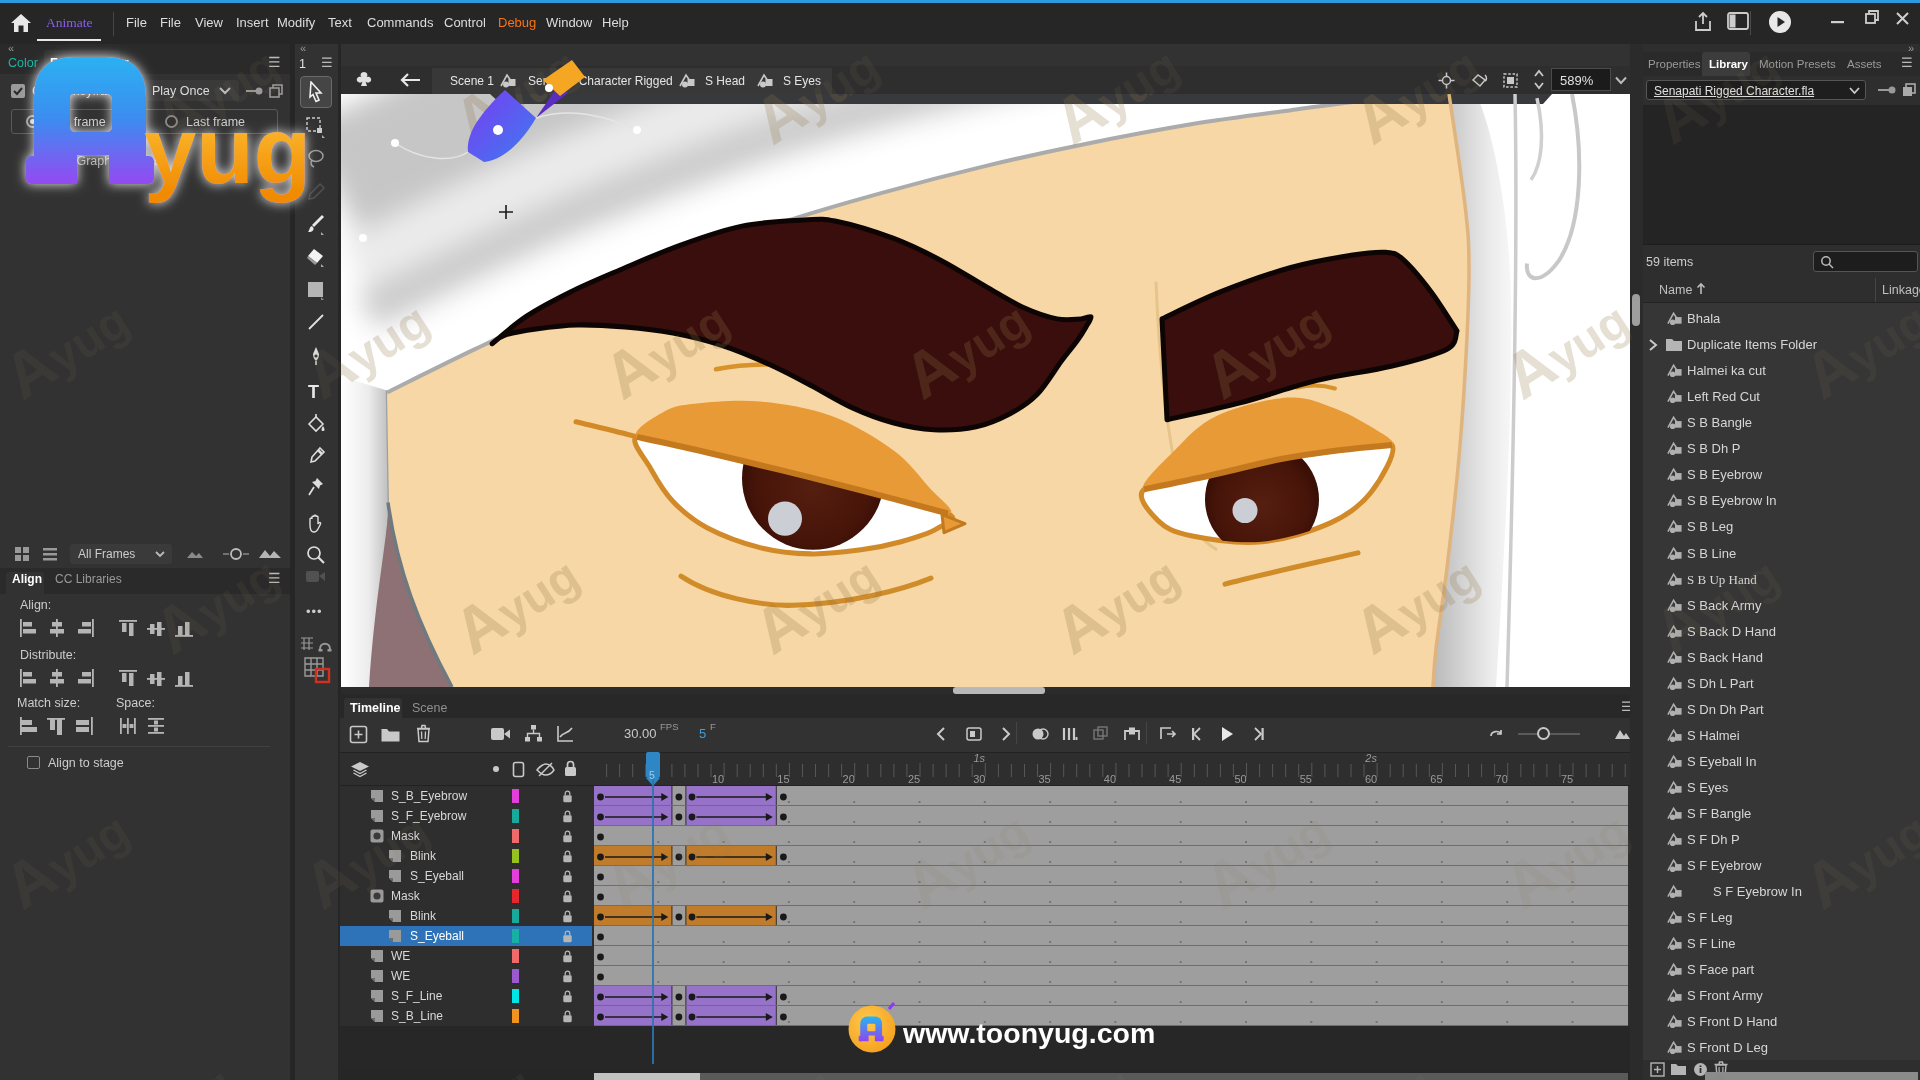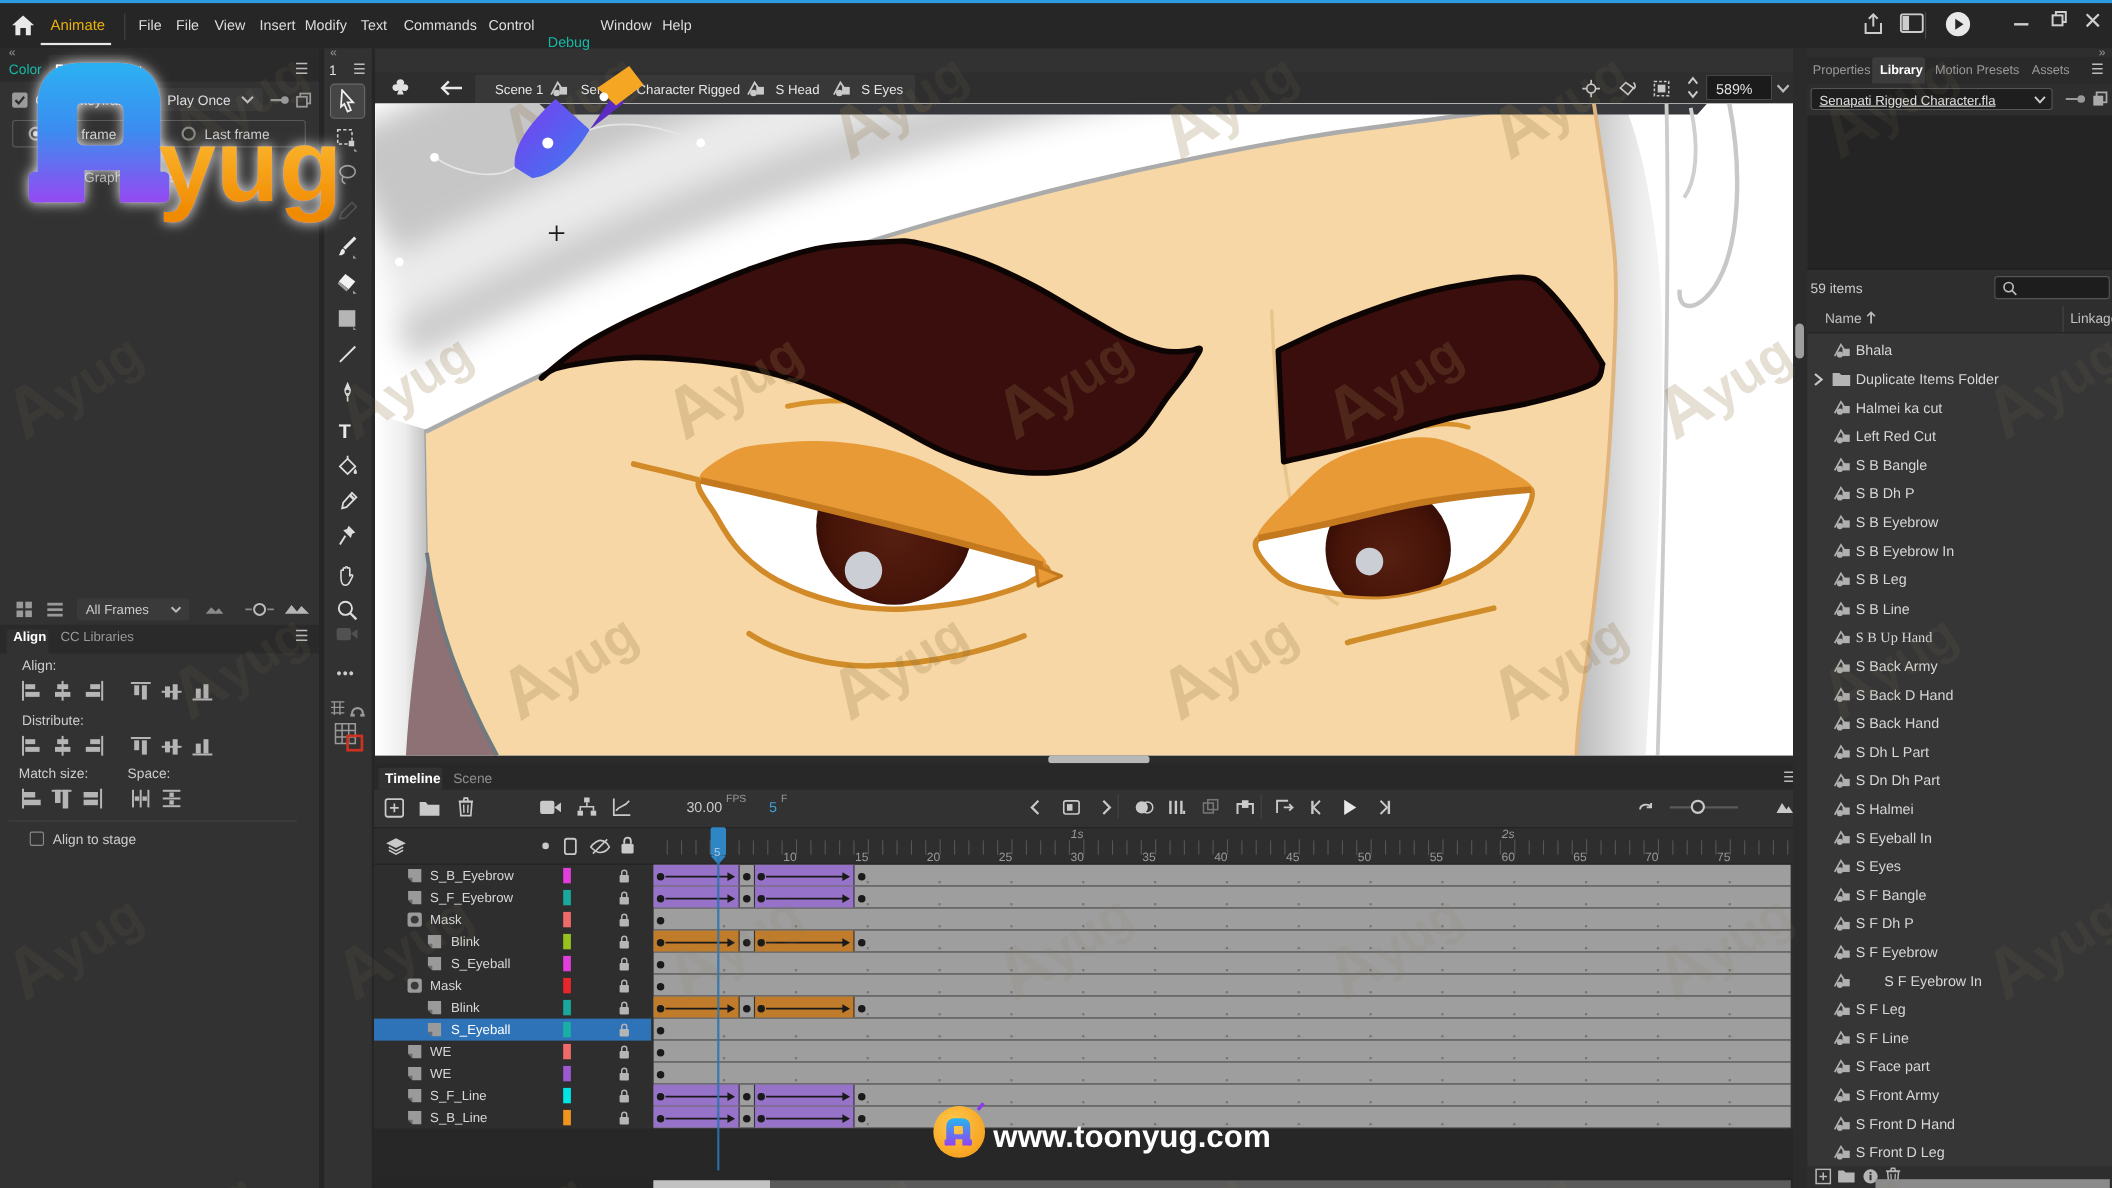--- a/index.html
+++ b/index.html
@@ -12,32 +12,32 @@
 </style>
 </head>
 <body>
 <div id="app">
 
   <div class="abs" style="left:0;top:0;width:1920px;height:3px;background:#2c9bdf;"></div>
   <div class="abs" id="menubar" style="left:0;top:3px;width:1920px;height:41px;background:#262626;">
     <svg class="abs" style="left:8px;top:7px;" width="26" height="26" viewBox="0 0 26 26">
       <path d="M13 4 L23 13 L20 13 L20 22 L15.5 22 L15.5 15.5 L10.5 15.5 L10.5 22 L6 22 L6 13 L3 13 Z" fill="#e8e8e8"></path>
     </svg>
-    <div class="txt" style="left:46px;top:12px;color:#eab308;font-size:13.5px;">Animate</div>
+    <div class="txt" style="left:46px;top:12px;color:#8b5cf6;font-size:13.5px;font-family:Liberation Serif, serif;">Animate</div>
     <div class="abs" style="left:37px;top:36px;width:64px;height:2px;background:#e8e8e8;"></div>
     <div class="abs" style="left:113px;top:9px;width:1px;height:24px;background:#454545;"></div>
     <div class="txt" style="left:126px;top:12px;color:#dddddd;font-size:13px;">File</div>
     <div class="txt" style="left:160px;top:12px;color:#dddddd;font-size:13px;">File</div>
     <div class="txt" style="left:195px;top:12px;color:#dddddd;font-size:13px;">View</div>
     <div class="txt" style="left:236px;top:12px;color:#dddddd;font-size:13px;">Insert</div>
     <div class="txt" style="left:277px;top:12px;color:#dddddd;font-size:13px;">Modify</div>
     <div class="txt" style="left:328px;top:12px;color:#dddddd;font-size:13px;">Text</div>
     <div class="txt" style="left:367px;top:12px;color:#dddddd;font-size:13px;">Commands</div>
     <div class="txt" style="left:444px;top:12px;color:#dddddd;font-size:13px;">Control</div>
-    <div class="txt" style="left:498px;top:28px;color:#14b8a6;font-size:13px;text-align:right;">Debug</div>
+    <div class="txt" style="left:498px;top:12px;color:#f97316;font-size:13px;text-align:right;">Debug</div>
     <div class="txt" style="left:546px;top:12px;color:#dddddd;font-size:13px;">Window</div>
     <div class="txt" style="left:602px;top:12px;color:#dddddd;font-size:13px;">Help</div>
 
     <svg class="abs" style="left:1692px;top:7px;" width="22" height="24" viewBox="0 0 22 24">
       <path d="M11 3 L11 14 M7 7 L11 3 L15 7" stroke="#cccccc" stroke-width="1.8" fill="none"></path>
       <path d="M4 11 L4 20 L18 20 L18 11" stroke="#cccccc" stroke-width="1.8" fill="none"></path>
     </svg>
     <svg class="abs" style="left:1727px;top:9px;" width="22" height="20" viewBox="0 0 22 20">
       <rect x="1" y="1" width="20" height="16" rx="2" stroke="#cccccc" stroke-width="1.8" fill="none"></rect>
       <rect x="2.5" y="2.5" width="6" height="13" fill="#cccccc"></rect>

